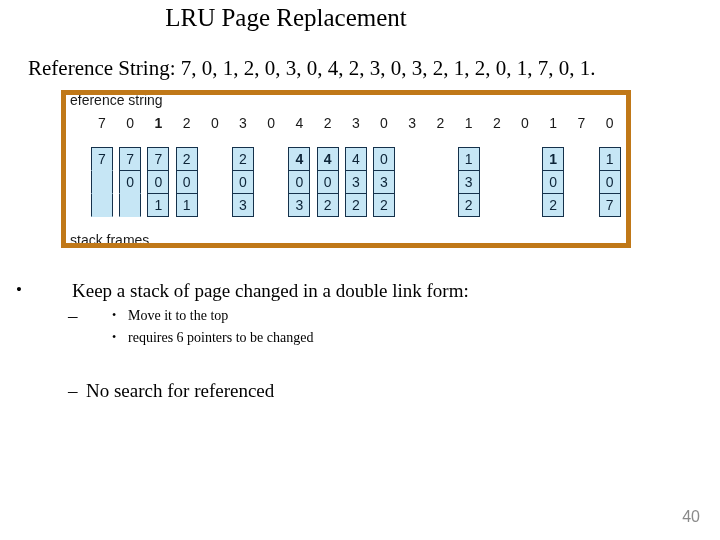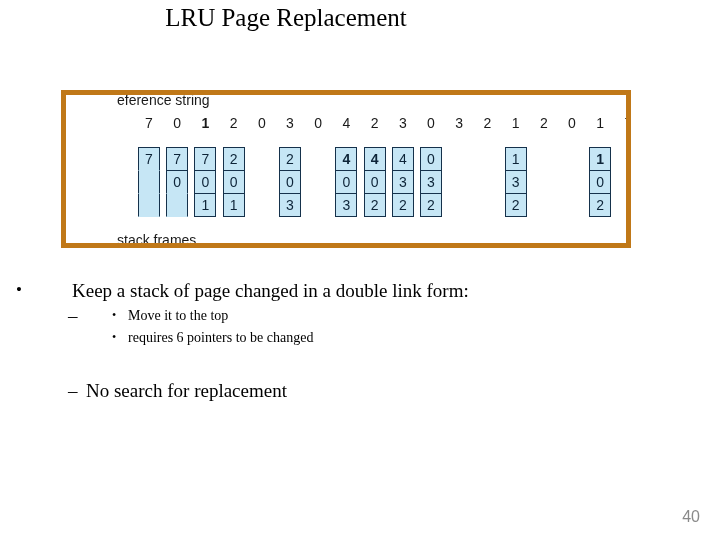--- a/index.html
+++ b/index.html
@@ -38,21 +38,20 @@
   }
 
   
   #figure {
     position: absolute;
     left: 61px; top: 90px;
     width: 570px; height: 158px;
     background: #ffffff;
     border: 5px solid #C07818;
     overflow: hidden;
-    padding-left: 47px;
   }
   #figure-inner {
     position: relative;
     width: 100%; height: 100%;
     background: #ffffff;
   }
   .fig-label {
     position: absolute;
     font-family: "Liberation Sans", sans-serif;
     font-size: 14px;
@@ -161,20 +160,21 @@
     color: #8a8a8a;
   }
 </style>
 </head>
 <body>
 
 <div id="slide">
 
   <div id="title">LRU Page Replacement</div>
 
+  <div id="refline">Reference String: 7, 0, 1, 2, 0, 3, 0, 4, 2, 3, 0, 3, 2, 1, 2, 0, 1, 7, 0, 1.</div>
 
   <div id="figure">
     <div id="figure-inner">
       <div class="fig-label" id="label-reference">eference string</div>
       <div id="ref-row">
           <div class="refnum" style="left: 26px;">7</div>
           <div class="refnum" style="left: 54.2px;">0</div>
           <div class="refnum bold" style="left: 82.4px;">1</div>
           <div class="refnum" style="left: 110.6px;">2</div>
           <div class="refnum" style="left: 138.8px;">0</div>
@@ -271,18 +271,18 @@
     <div class="b4">
       <span class="bullet">•</span>
       <span>Move it to the top</span>
     </div>
     <div class="b4">
       <span class="bullet">•</span>
       <span>requires 6 pointers to be changed</span>
     </div>
     <div class="b3" id="last-dash">
       <span class="dash">–</span>
-      <span>No search for replacement</span>
+      <span>No search for referenced</span>
     </div>
   </div>
 
   <div id="pagenum">40</div>
 </div>
 
 </body></html>

